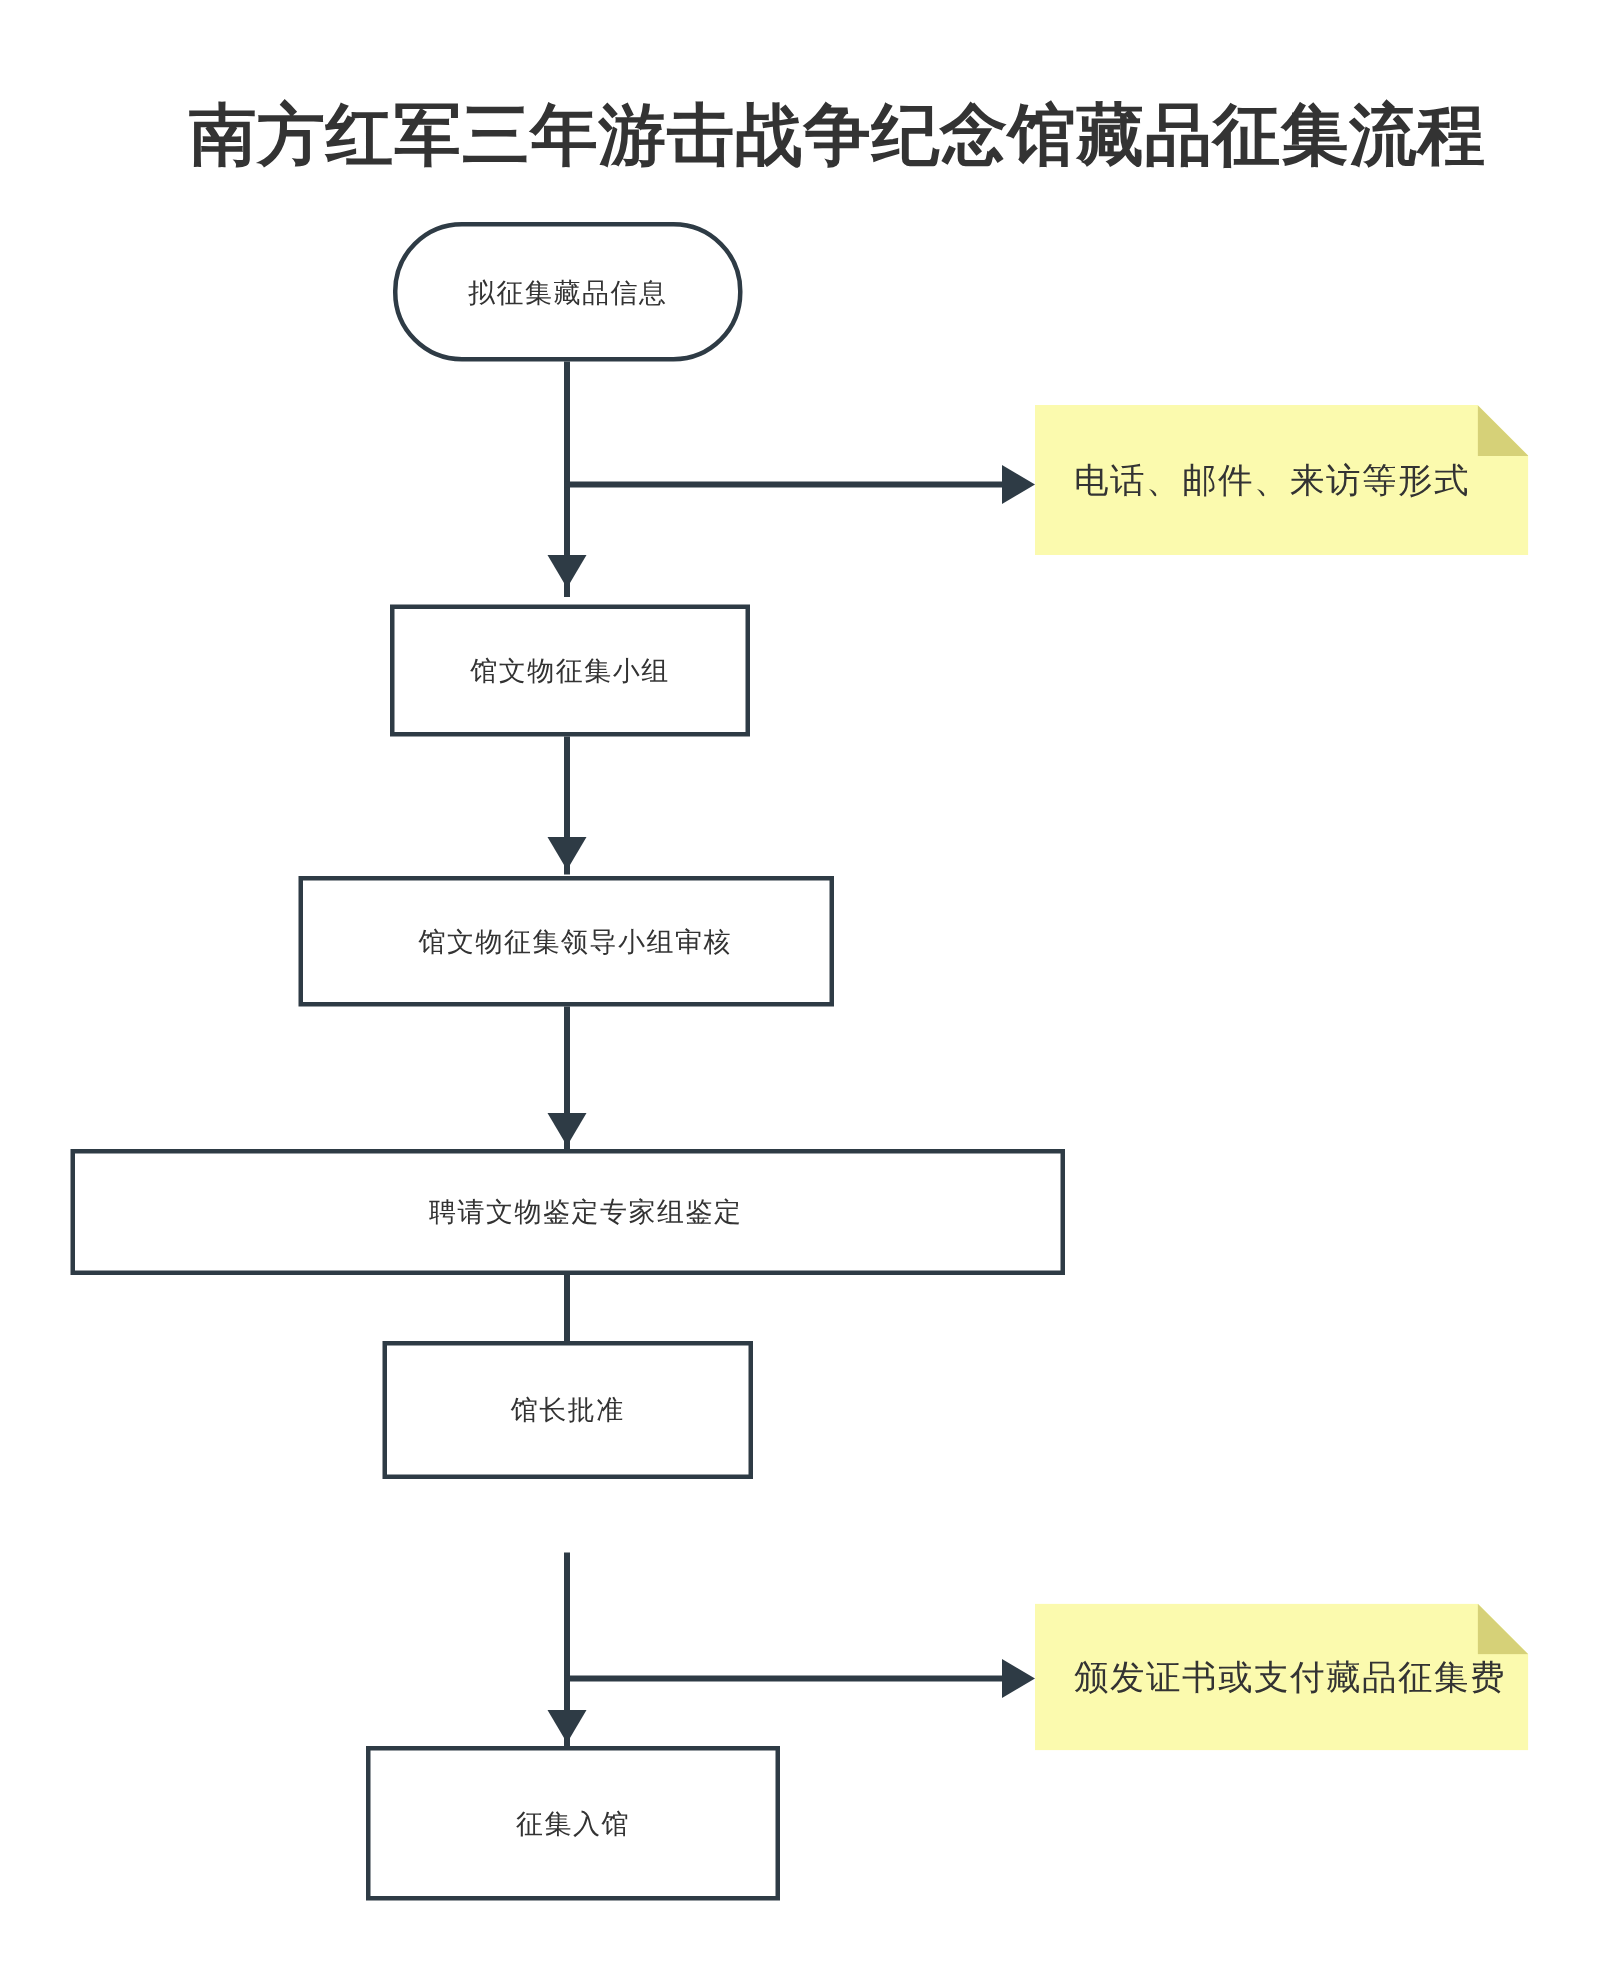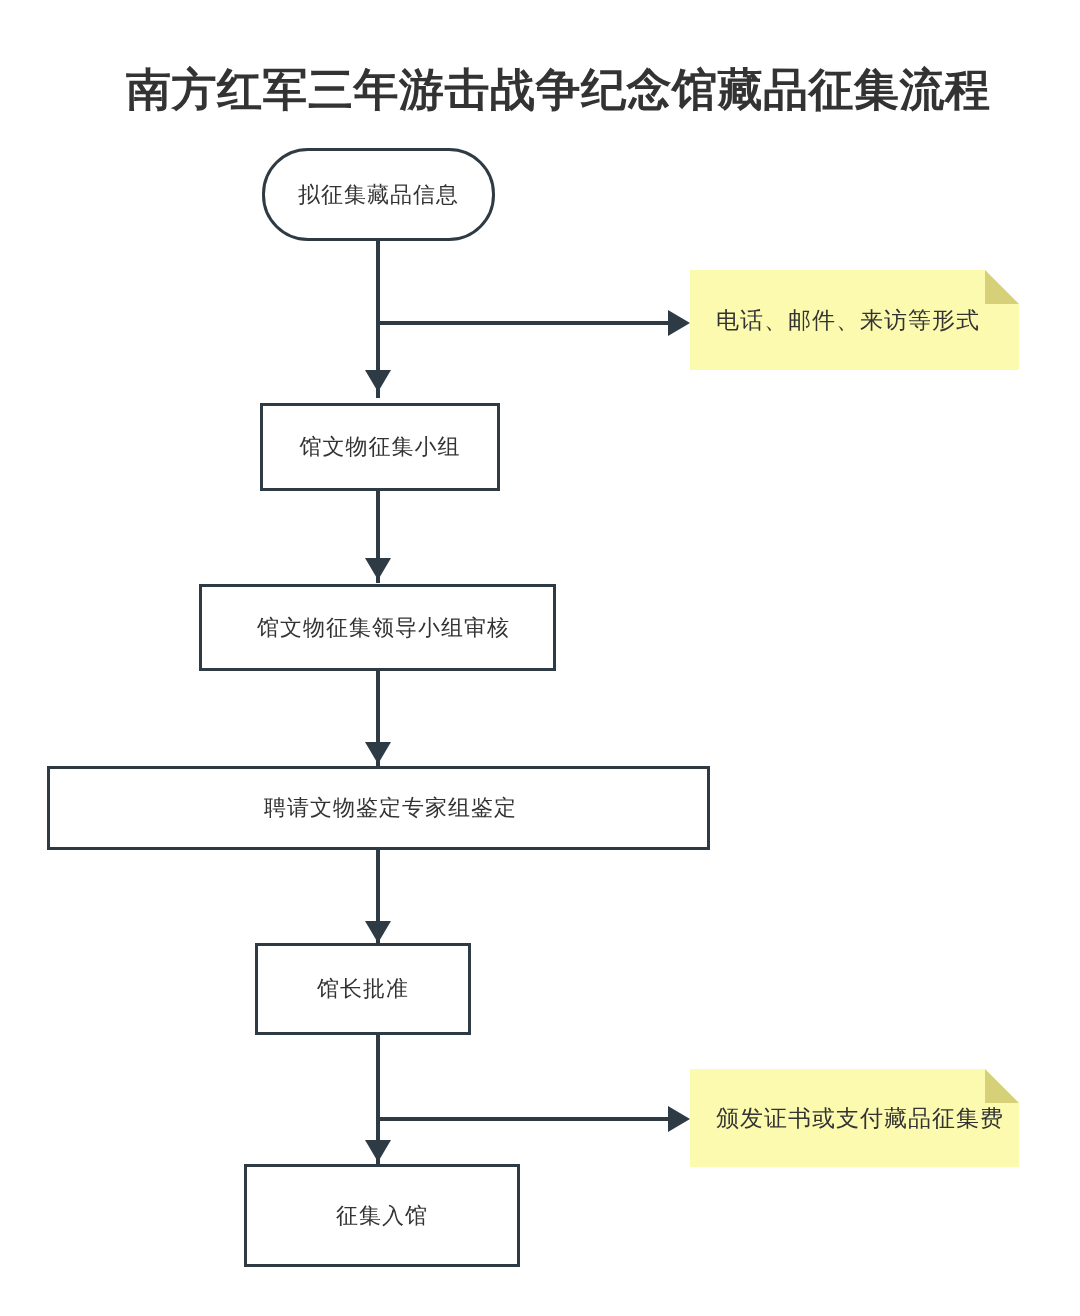--- a/index.html
+++ b/index.html
@@ -30,21 +30,21 @@
   }
   .node {
     position: absolute;
     box-sizing: border-box;
     background: #ffffff;
     border: 3px solid #2e3b45;
     display: flex;
     align-items: center;
     justify-content: center;
     color: #333333;
-    font-size: 22px;
+    font-size: 18px;
     letter-spacing: 1px;
   }
   .node.terminator {
     border-radius: 46px;
   }
   .note {
     position: absolute;
     box-sizing: border-box;
     display: flex;
     align-items: center;
@@ -134,21 +134,21 @@
   <div class="conn v" style="left:376px; top:671px; height:96px;"></div>
   <div class="arrow-down" style="left:365px; top:742px;"></div>
 
   <div class="node" style="left:47px; top:766px; width:663px; height:84px;padding-left:24px;">
     <span>聘请文物鉴定专家组鉴定</span>
   </div>
 
   <div class="conn v" style="left:376px; top:850px; height:96px;"></div>
   <div class="arrow-down" style="left:365px; top:921px;"></div>
 
-  <div class="node" style="left:255px; top:943px; width:216px; height:92px;">
+  <div class="node" style="left:255px; top:894px; width:247px; height:92px;">
     <span>馆长批准</span>
   </div>
 
   <div class="conn v" style="left:376px; top:1035px; height:132px;"></div>
   <div class="arrow-down" style="left:365px; top:1140px;"></div>
 
   <div class="conn h" style="left:376px; top:1117px; width:300px;"></div>
   <div class="arrow-right" style="left:668px; top:1106px;"></div>
 
   <div class="note" style="left:690px; top:1069px; width:329px; height:98px;">

